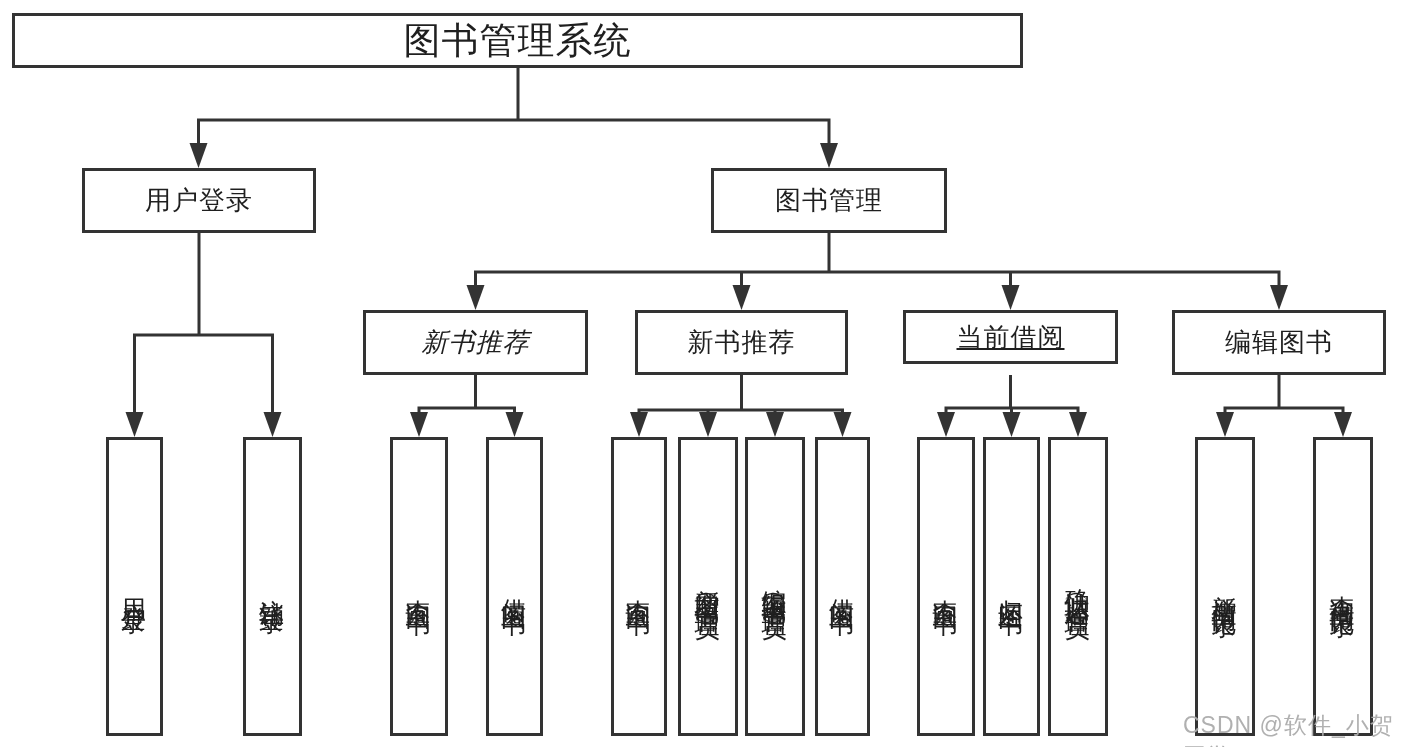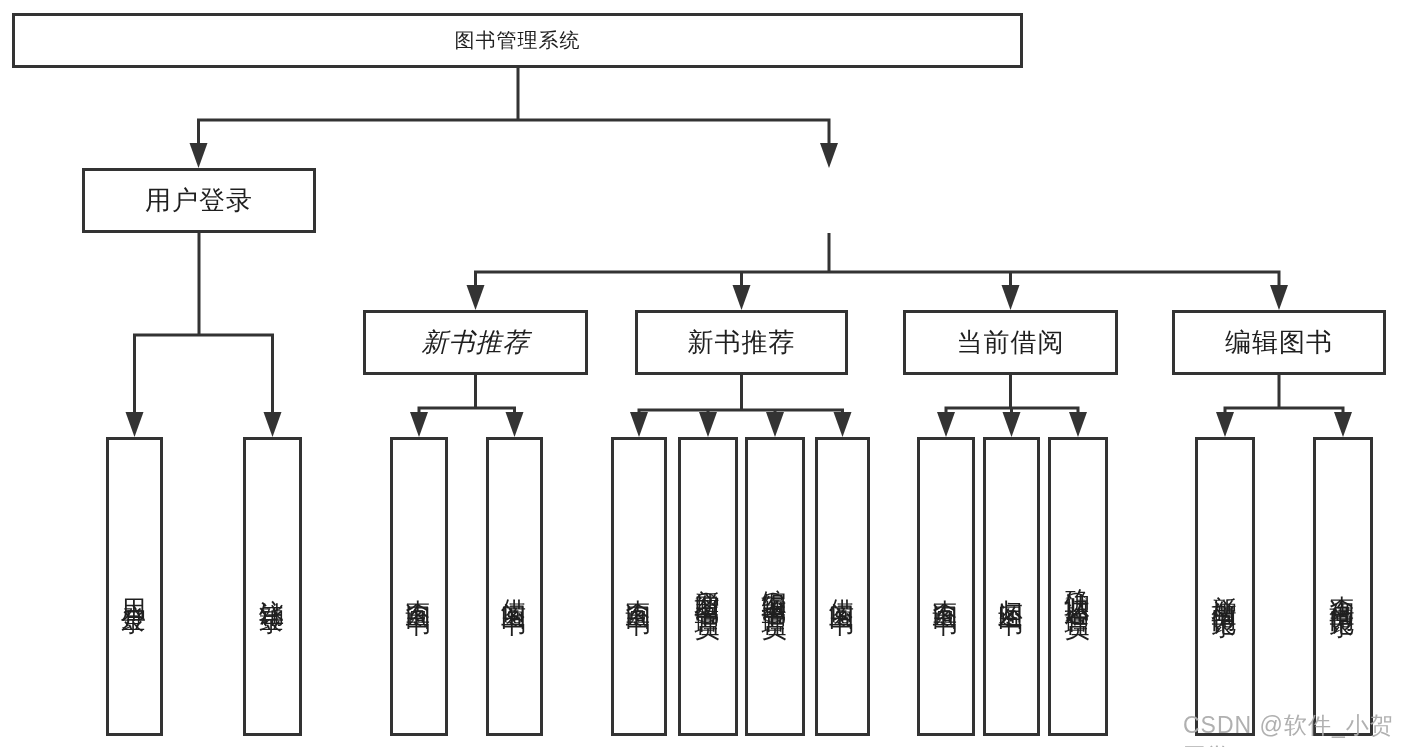--- a/index.html
+++ b/index.html
@@ -15,21 +15,21 @@
     position:absolute;
     box-sizing:border-box;
     border:3px solid #333333;
     background:#ffffff;
     display:flex;align-items:center;justify-content:center;
     color:#1f1f1f;
     z-index:1;
     white-space:nowrap;
   }
   .h-node{font-size:26px;letter-spacing:1px;}
-  .root-node{font-size:20px;text-align:right;}
+  .root-node{font-size:37px;text-align:right;}
   .v-node{
     writing-mode:vertical-rl;
     font-size:25px;
     letter-spacing:4px;
     white-space:normal;
   }
   .watermark{
     position:absolute;
     left:1183px;top:710px;
     font-size:23px;
@@ -98,24 +98,25 @@
       <polygon points="1002.5,412 1020.5,412 1011.5,437"></polygon>
       <polygon points="1069,412 1087,412 1078,437"></polygon>
       <polygon points="1216,412 1234,412 1225,437"></polygon>
       <polygon points="1334,412 1352,412 1343,437"></polygon>
     </g>
   </svg>
 
   <div class="node h-node root-node" style="left:12px;top:13px;width:1011px;height:55px;">图书管理系统</div>
 
   <div class="node h-node" style="left:82px;top:168px;width:234px;height:65px;">用户登录</div>
+  <div class="node h-node" style="left:711px;top:168px;width:236px;height:65px;">图书管理</div>
 
   <div class="node h-node" style="left:363px;top:310px;width:225px;height:65px;font-style:italic;">新书推荐</div>
   <div class="node h-node" style="left:635px;top:310px;width:213px;height:65px;">新书推荐</div>
-  <div class="node h-node" style="left:903px;top:310px;width:215px;height:65px;">当前借阅</div>
+  <div class="node h-node" style="left:903px;top:310px;width:215px;height:54px;text-decoration:underline;">当前借阅</div>
   <div class="node h-node" style="left:1172px;top:310px;width:214px;height:65px;">编辑图书</div>
 
   <div class="node v-node" style="left:106px;top:437px;width:57px;height:299px;">用户登录</div>
   <div class="node v-node" style="left:243px;top:437px;width:59px;height:299px;">注销登录</div>
 
   <div class="node v-node" style="left:390px;top:437px;width:58px;height:299px;">查询图书</div>
   <div class="node v-node" style="left:486px;top:437px;width:57px;height:299px;">借阅图书</div>
 
   <div class="node v-node" style="left:611px;top:437px;width:56px;height:299px;">查询图书</div>
   <div class="node v-node" style="left:678px;top:437px;width:60px;height:299px;">新增图书（管理员）</div>

